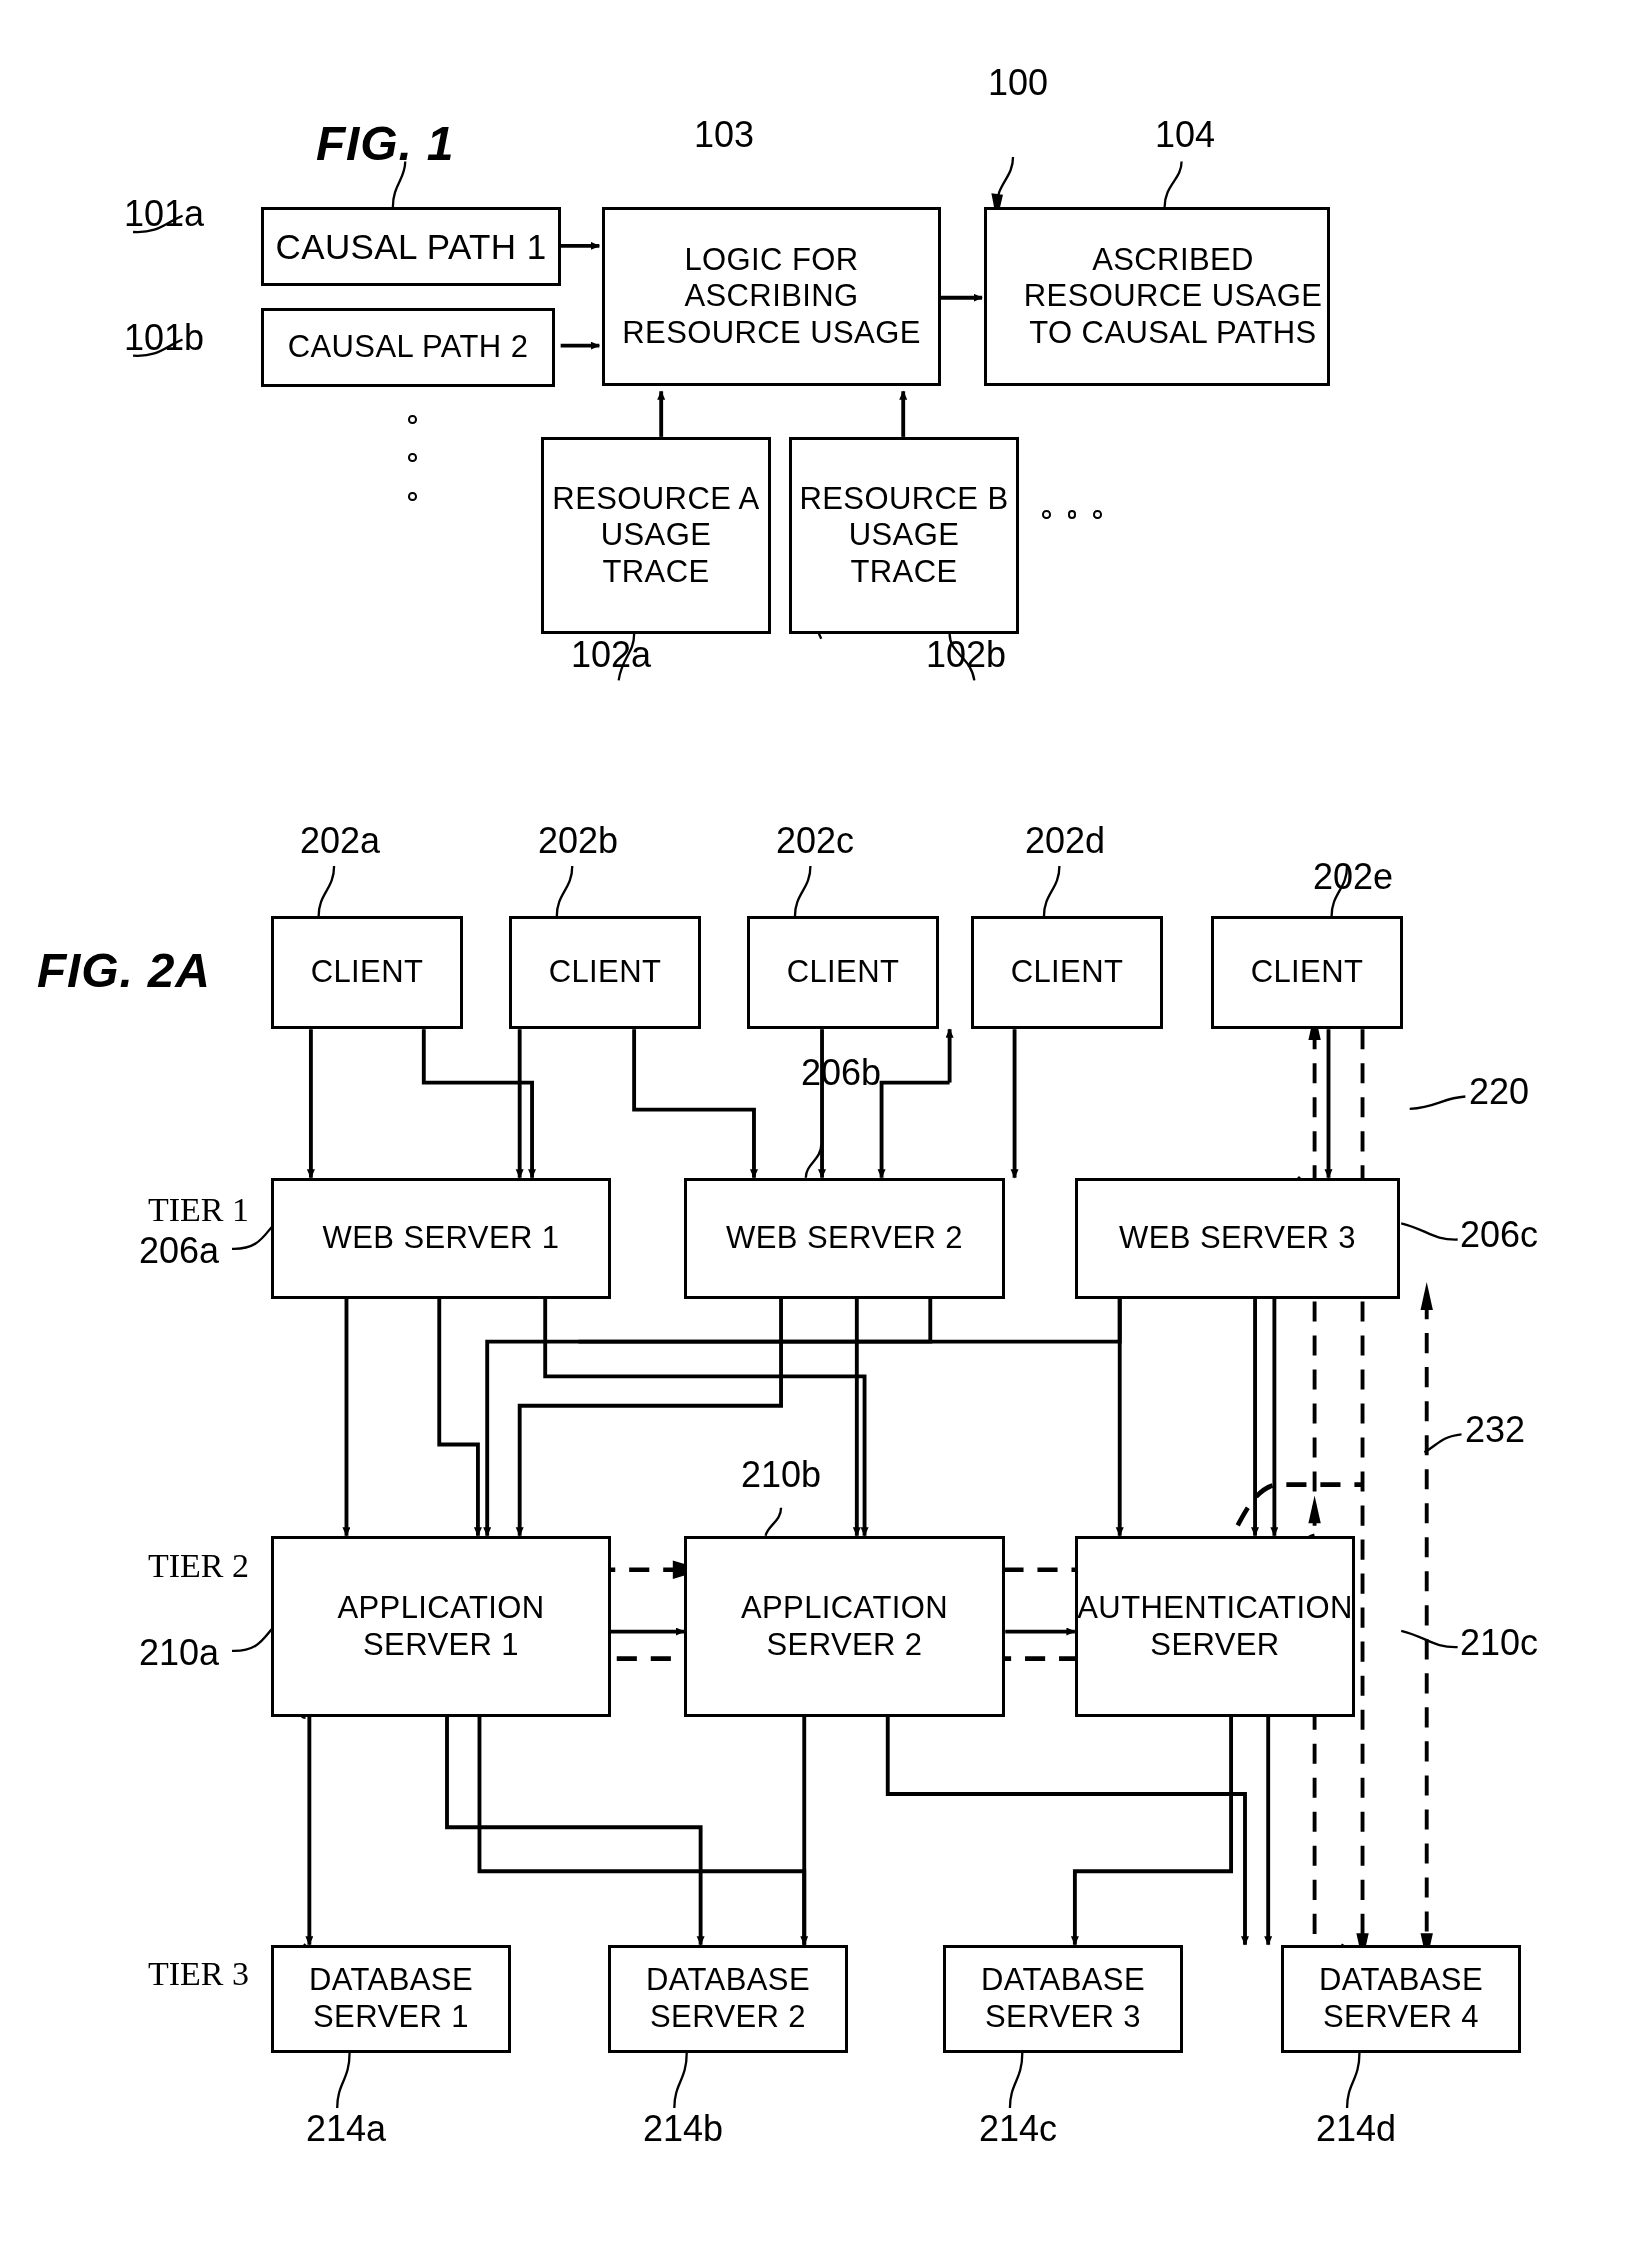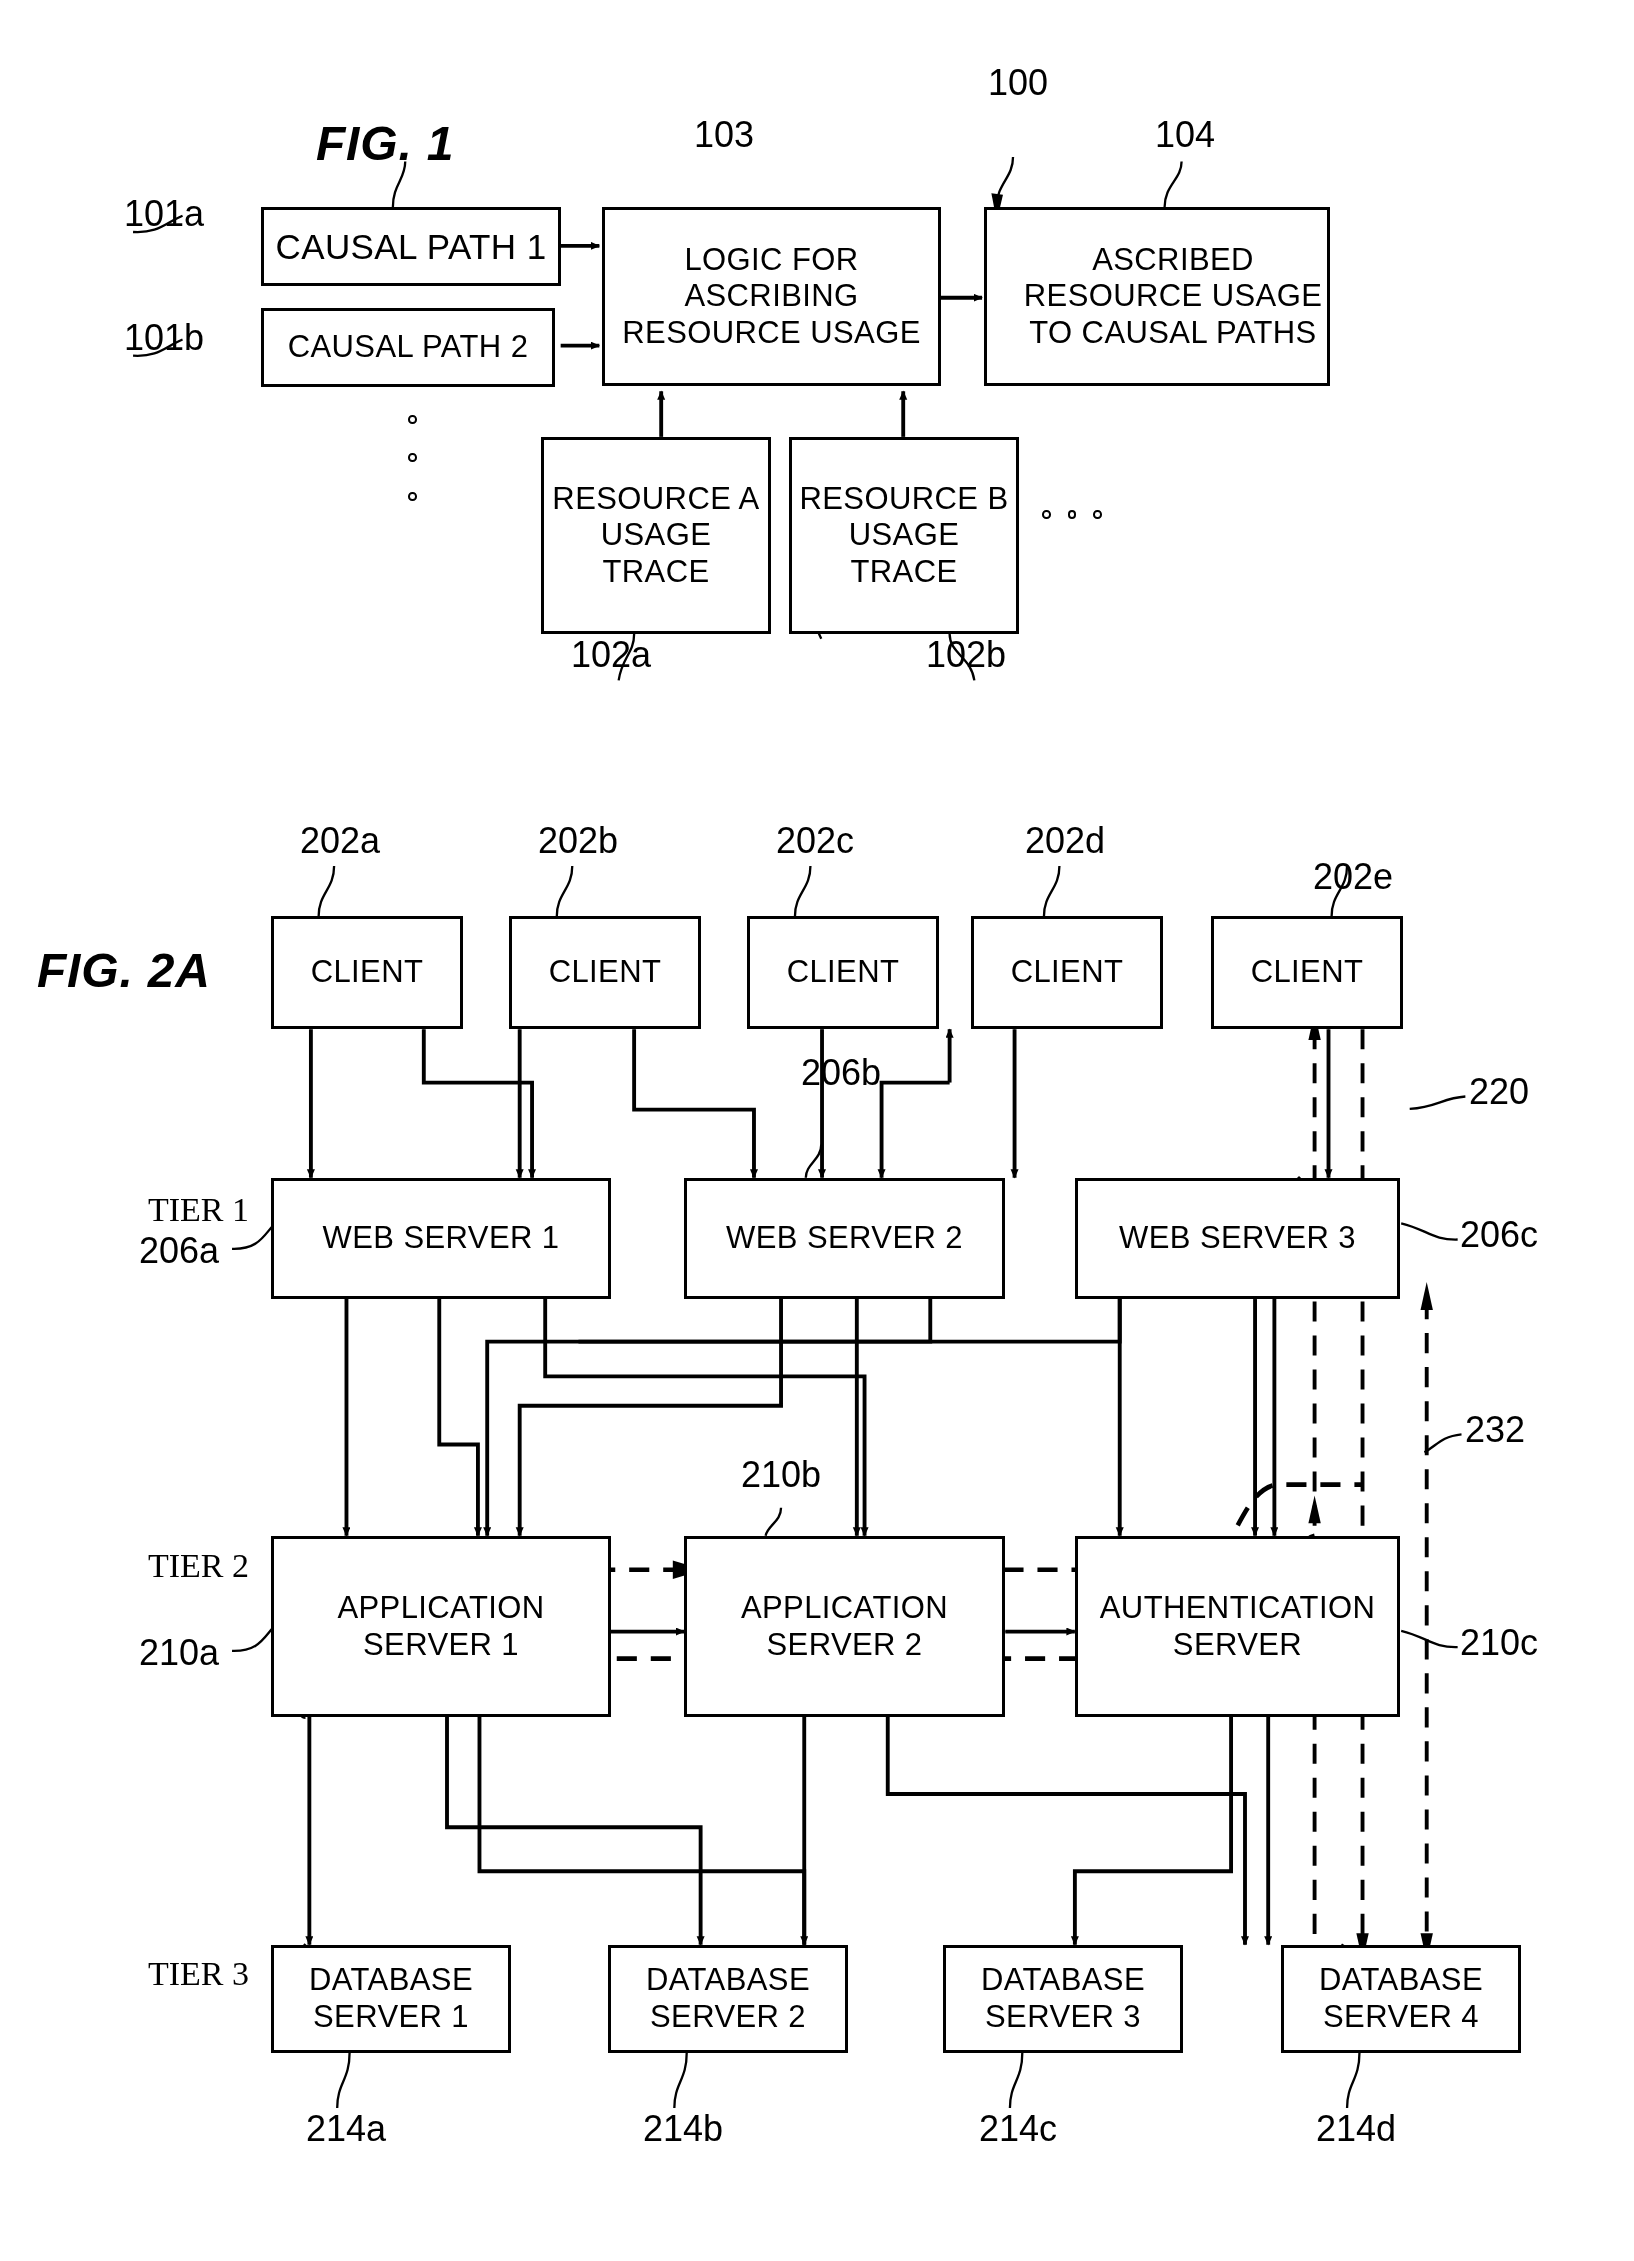--- a/index.html
+++ b/index.html
@@ -351,21 +351,21 @@
   <div class="ref" style="left:1460px; top:1622px; font-size:36px;">210c</div>
 
   <div class="box" style="left:271px; top:1536px; width:340px; height:181px; font-size:31px;">
     <span class="ln">APPLICATION</span>
     <span class="ln">SERVER 1</span>
   </div>
   <div class="box" style="left:684px; top:1536px; width:321px; height:181px; font-size:31px;">
     <span class="ln">APPLICATION</span>
     <span class="ln">SERVER 2</span>
   </div>
-  <div class="box" style="left:1075px; top:1536px; width:325px; height:181px; font-size:31px;">
+  <div class="box" style="left:1075px; top:1536px; width:280px; height:181px; font-size:31px;">
     <span class="ln">AUTHENTICATION</span>
     <span class="ln">SERVER</span>
   </div>
 
   <div class="box" style="left:271px; top:1945px; width:240px; height:108px; font-size:31px;">
     <span class="ln">DATABASE</span>
     <span class="ln">SERVER 1</span>
   </div>
   <div class="box" style="left:608px; top:1945px; width:240px; height:108px; font-size:31px;">
     <span class="ln">DATABASE</span>

